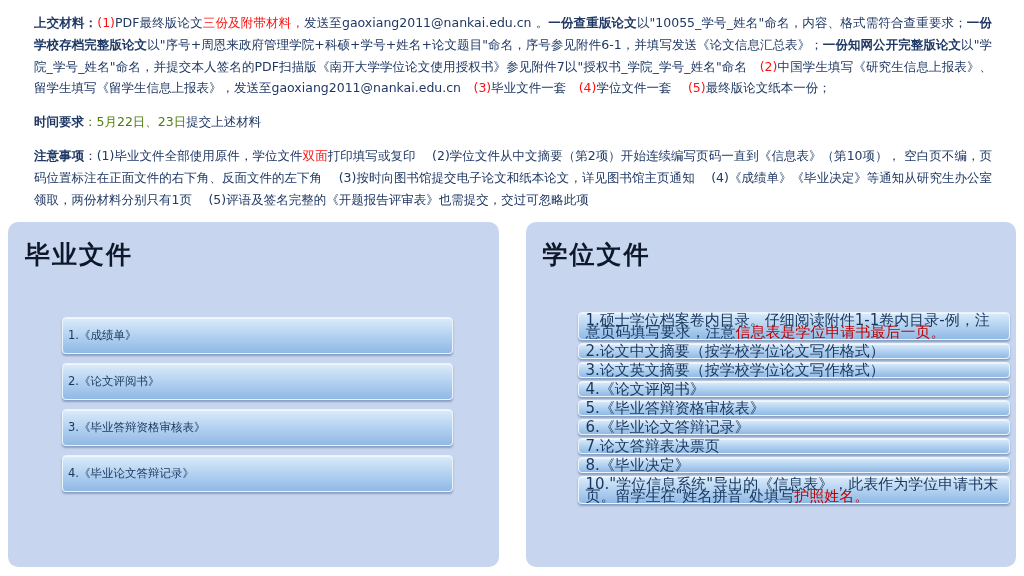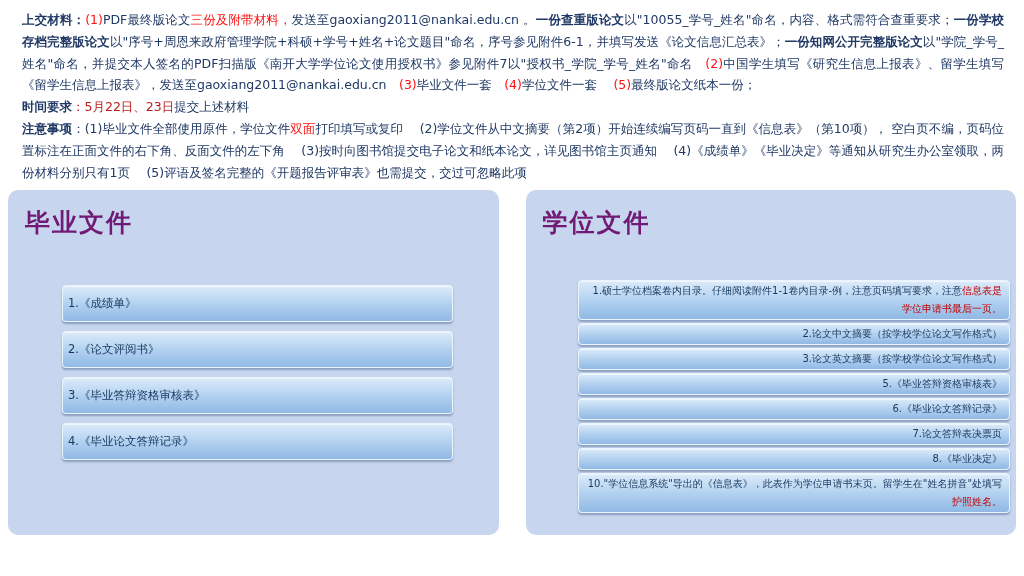--- a/index.html
+++ b/index.html
@@ -8,46 +8,46 @@
     font-family:"DejaVu Sans","Liberation Sans",sans-serif;
   }
   .title{
     text-align:center;font-size:18px;font-weight:400;color:#000;
     margin-top:11px;letter-spacing:1px;
   }
   .content{
     margin:9px 20px 0 22px;color:#1f3864;font-size:12.5px;
     line-height:21.8px;text-align:justify;
   }
-  .content p{margin:0;}
+  .content p{margin:12px;}
   .bold{font-weight:bold;}
   .red{color:#fe1010;}
-  .lightred{color:#b91c1c;}
+  .lightred{color:#4d7c0f;}
   .darkred{color:#c00000;}
   .panels{display:flex;gap:27px;padding:0 8px;margin-top:7px;}
   .panel{flex:1;background:#c7d6ee;border-radius:10px;height:345px;box-sizing:border-box;}
   .panel-title{
-    font-size:25px;font-weight:bold;color:#701a75;
+    font-size:25px;font-weight:bold;color:#0f172a;
     margin:16px 0 0 17px;letter-spacing:2px;height:34px;box-sizing:border-box;
   }
   .items{display:flex;flex-direction:column;}
   .bar{
     border-radius:4px;color:#17375e;
     background:linear-gradient(180deg,#dcebfa 0%,#b3d2f0 50%,#90b9e5 100%);
     border:1px solid #ebf3fc;
     box-shadow:0 2px 2px rgba(25,55,105,.35), inset 0 1px 0 rgba(255,255,255,.55);
   }
   .grad-items{margin:45px 46px 0 54px;gap:9px;}
   .grad-items .bar{
     height:37px;display:flex;align-items:center;
     padding:0 5px;font-size:11.5px;box-sizing:border-box;
   }
   .degree-items{margin:40px 6px 0 52px;gap:3px;}
   .degree-items .bar{
-    padding:1px 7px;font-size:10px;line-height:18px;text-align:right;
+    padding:1px 7px;font-size:15px;line-height:12px;text-align:left;
   }
 </style>
 </head>
 <body>
 
 <div class="slide">
 
   <div class="content">
     <p><span class="bold">上交材料：</span><span class="red">(1)</span><span>PDF最终版论文</span><span class="red">三份及附带材料，</span><span>发送至gaoxiang2011@nankai.edu.cn 。</span><span class="bold">一份查重版论文</span><span>以"10055_学号_姓名"命名，内容、格式需符合查重要求；</span><span class="bold">一份学校存档完整版论文</span><span>以"序号+周恩来政府管理学院+科硕+学号+姓名+论文题目"命名，序号参见附件6-1，并填写发送《论文信息汇总表》；</span><span class="bold">一份知网公开完整版论文</span><span>以"学院_学号_姓名"命名，并提交本人签名的PDF扫描版《南开大学学位论文使用授权书》参见附件7以"授权书_学院_学号_姓名"命名　</span><span class="red">(2)</span><span>中国学生填写《研究生信息上报表》、留学生填写《留学生信息上报表》，发送至gaoxiang2011@nankai.edu.cn　</span><span class="red">(3)</span><span>毕业文件一套　</span><span class="red">(4)</span><span>学位文件一套　 </span><span class="red">(5)</span><span>最终版论文纸本一份；</span></p>
     <p><span class="bold">时间要求</span><span class="lightred">：5月22日、23日</span><span>提交上述材料</span></p>
@@ -71,20 +71,21 @@
             <span>4.《毕业论文答辩记录》</span>
           </div>
         </div>
     </div>
     <div class="panel">
       <div class="panel-title">学位文件</div>
       <div class="items degree-items">
           <div class="bar"><span>1.硕士学位档案卷内目录。仔细阅读附件1-1卷内目录-例，注意页码填写要求，注意</span><span class="darkred">信息表是学位申请书最后一页。</span></div>
           <div class="bar"><span>2.论文中文摘要（按学校学位论文写作格式）</span></div>
           <div class="bar"><span>3.论文英文摘要（按学校学位论文写作格式）</span></div>
+          <div class="bar"><span>4.《论文评阅书》</span></div>
           <div class="bar"><span>5.《毕业答辩资格审核表》</span></div>
           <div class="bar"><span>6.《毕业论文答辩记录》</span></div>
           <div class="bar"><span>7.论文答辩表决票页</span></div>
           <div class="bar"><span>8.《毕业决定》</span></div>
           <div class="bar"><span>10."学位信息系统"导出的《信息表》，此表作为学位申请书末页。留学生在"姓名拼音"处填写</span><span class="darkred">护照姓名。</span></div>
         </div>
     </div>
   </div>
 </div>
 

